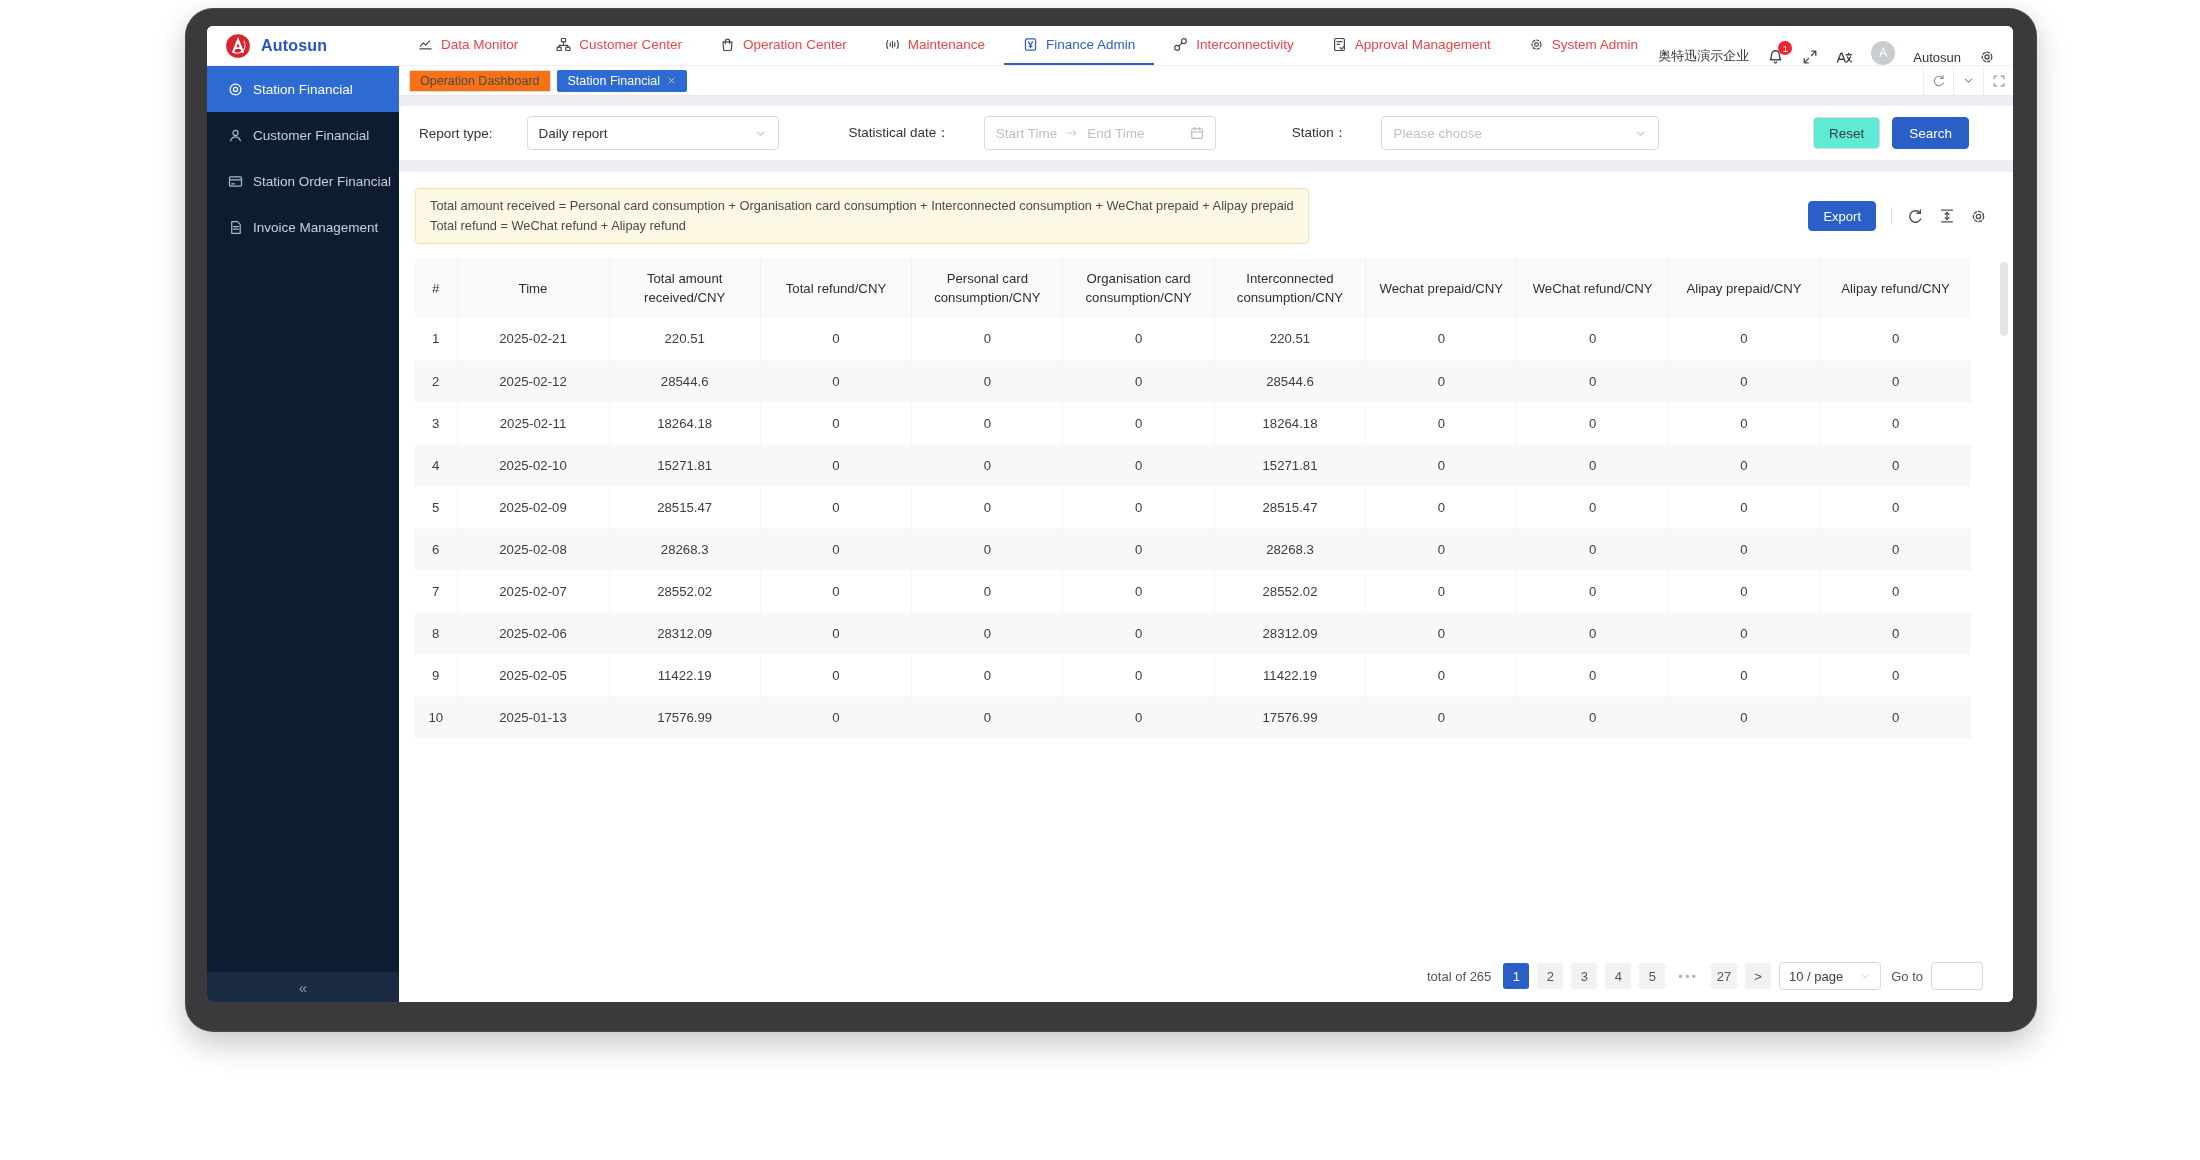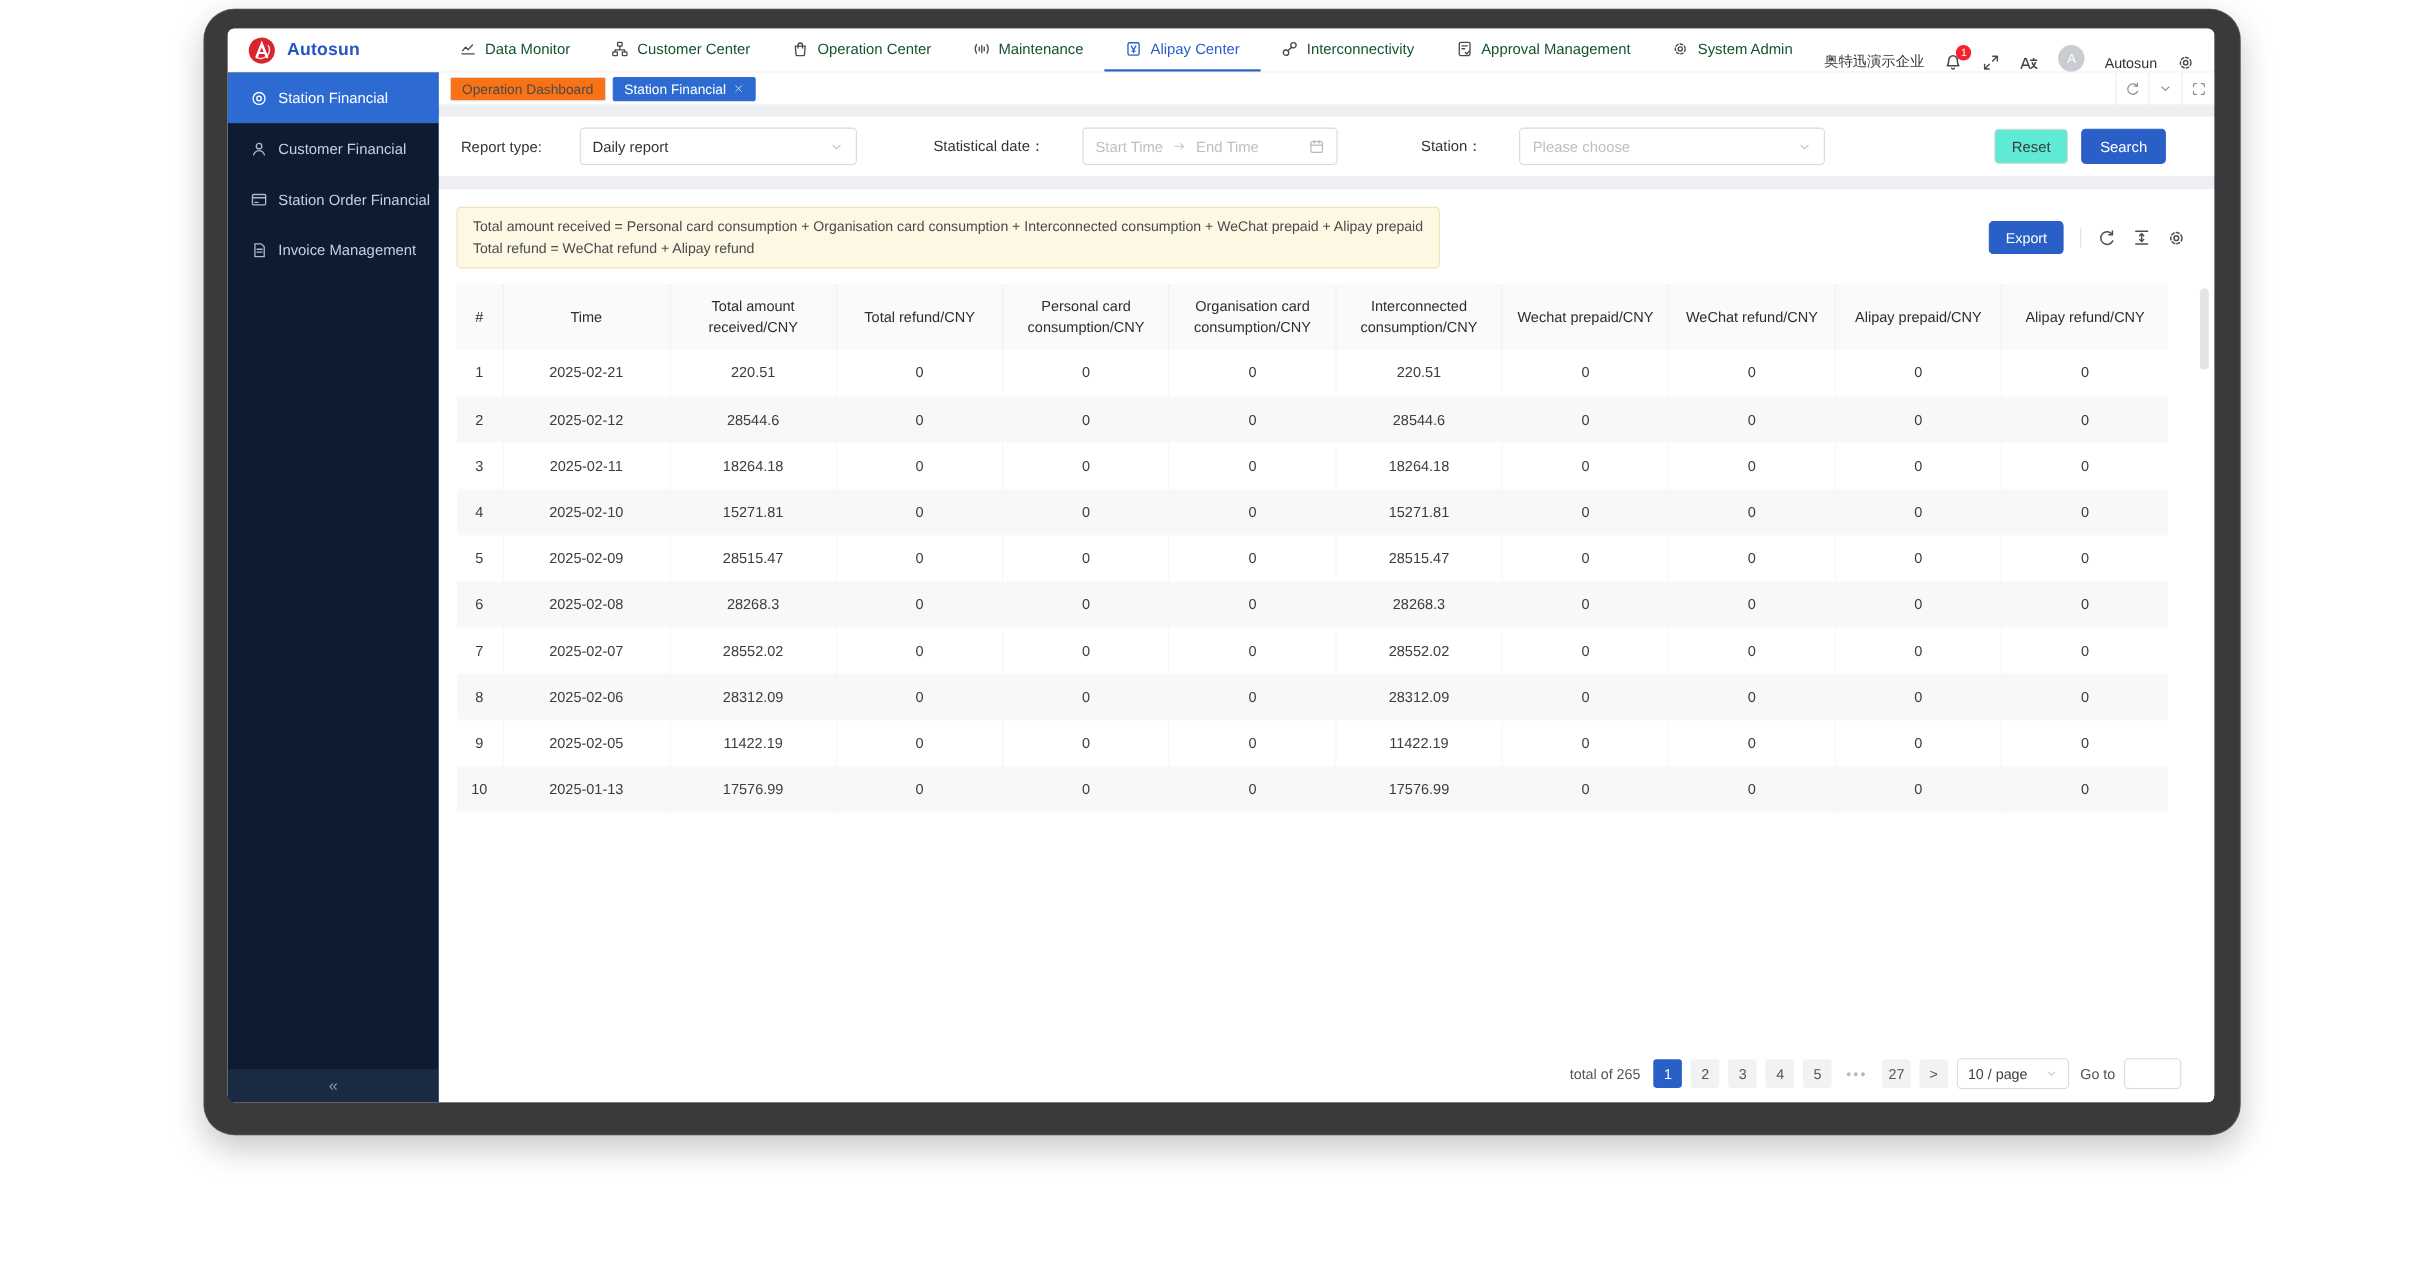--- a/index.html
+++ b/index.html
@@ -11,21 +11,21 @@
   .window{position:absolute;left:185px;top:8px;width:1852px;height:1024px;background:#3a3a3c;
           border-radius:28px;padding:18px 24px 30px 22px;
           box-shadow:0 12px 30px rgba(0,0,0,.22), inset 0 0 2px rgba(255,255,255,.28);}
   .app{width:100%;height:100%;background:#fff;border-radius:6px;overflow:hidden;display:flex;flex-direction:column;}
 
   
   .top-header{flex:0 0 40px;height:40px;display:flex;align-items:stretch;background:#fff;border-bottom:1px solid #f0f0f0;}
   .brand{flex:0 0 192px;display:flex;align-items:center;gap:10px;padding-left:18px;}
   .brand-name{font-size:16px;font-weight:bold;color:#2456c2;letter-spacing:.2px;}
   .top-nav{display:flex;align-items:stretch;}
-  .nav-item{display:flex;align-items:center;gap:8px;padding:0 19px;font-size:13.5px;color:#14532d;
+  .nav-item{display:flex;align-items:center;gap:8px;padding:0 19px;font-size:13.5px;color:#ef4444;
             border-bottom:2px solid transparent;cursor:pointer;white-space:nowrap;}
   .nav-item .icon{color:#4a4a4a;display:flex;}
   .nav-item.active{color:var(--accent,#2a5fc7);border-bottom-color:var(--accent,#2a5fc7);}
   .nav-item.active .icon{color:var(--accent,#2a5fc7);}
   .header-right{margin-left:auto;display:flex;align-items:flex-end;gap:18px;padding-right:18px;}
   .org-name{font-size:13px;color:#333;}
   .hicon{color:#4a4a4a;display:flex;cursor:pointer;position:relative;}
   .badge{position:absolute;top:-7px;right:-8px;background:var(--badge-red,#f5222d);color:#fff;font-size:9.5px;
          min-width:14px;height:14px;border-radius:8px;display:flex;align-items:center;justify-content:center;padding:0 3px;}
   .avatar{width:24px;height:24px;border-radius:50%;background:#c9ccd1;color:#fff;font-size:12px;
@@ -169,21 +169,21 @@
             </span>
       <span>Maintenance</span>
     </div>
           <div class="nav-item active">
       <span class="icon">
               <svg width="15" height="15" viewBox="0 0 16 16" fill="none" stroke="currentColor" stroke-width="1.3" stroke-linecap="round" stroke-linejoin="round">
                 <rect x="2.6" y="2" width="10.8" height="12" rx="1.6"></rect>
                 <path d="M5.9 5.2 8 9l2.1-3.8M8 9v2.4M6.5 10.1h3"></path>
               </svg>
             </span>
-      <span>Alipay Center</span>
+      <span>Finance Admin</span>
     </div>
           <div class="nav-item">
       <span class="icon">
               <svg width="15" height="15" viewBox="0 0 16 16" fill="none" stroke="currentColor" stroke-width="1.3" stroke-linecap="round" stroke-linejoin="round">
                 <circle cx="4.4" cy="11.6" r="2.6"></circle>
                 <circle cx="11.6" cy="4.4" r="2.6"></circle>
                 <path d="M6.3 9.7l3.4-3.4"></path>
               </svg>
             </span>
       <span>Interconnectivity</span>

